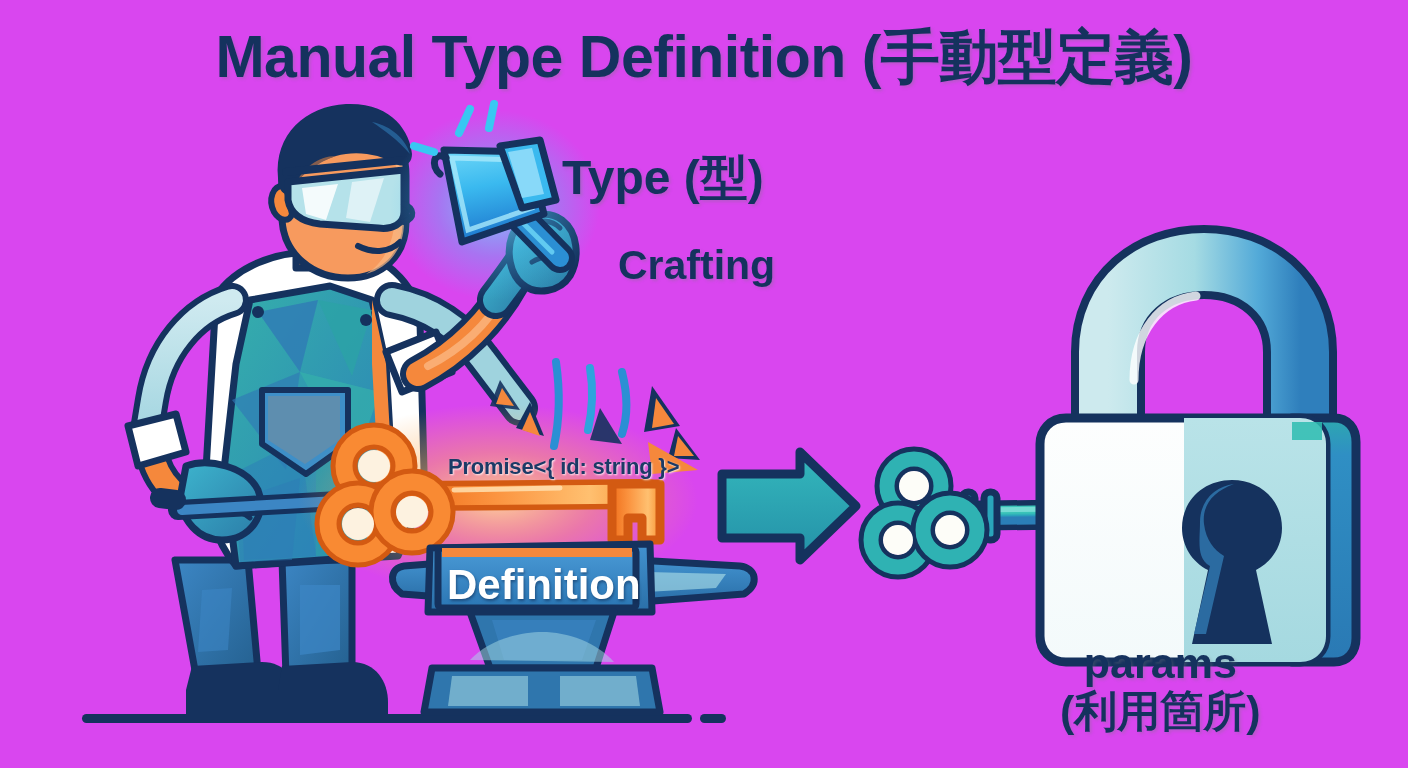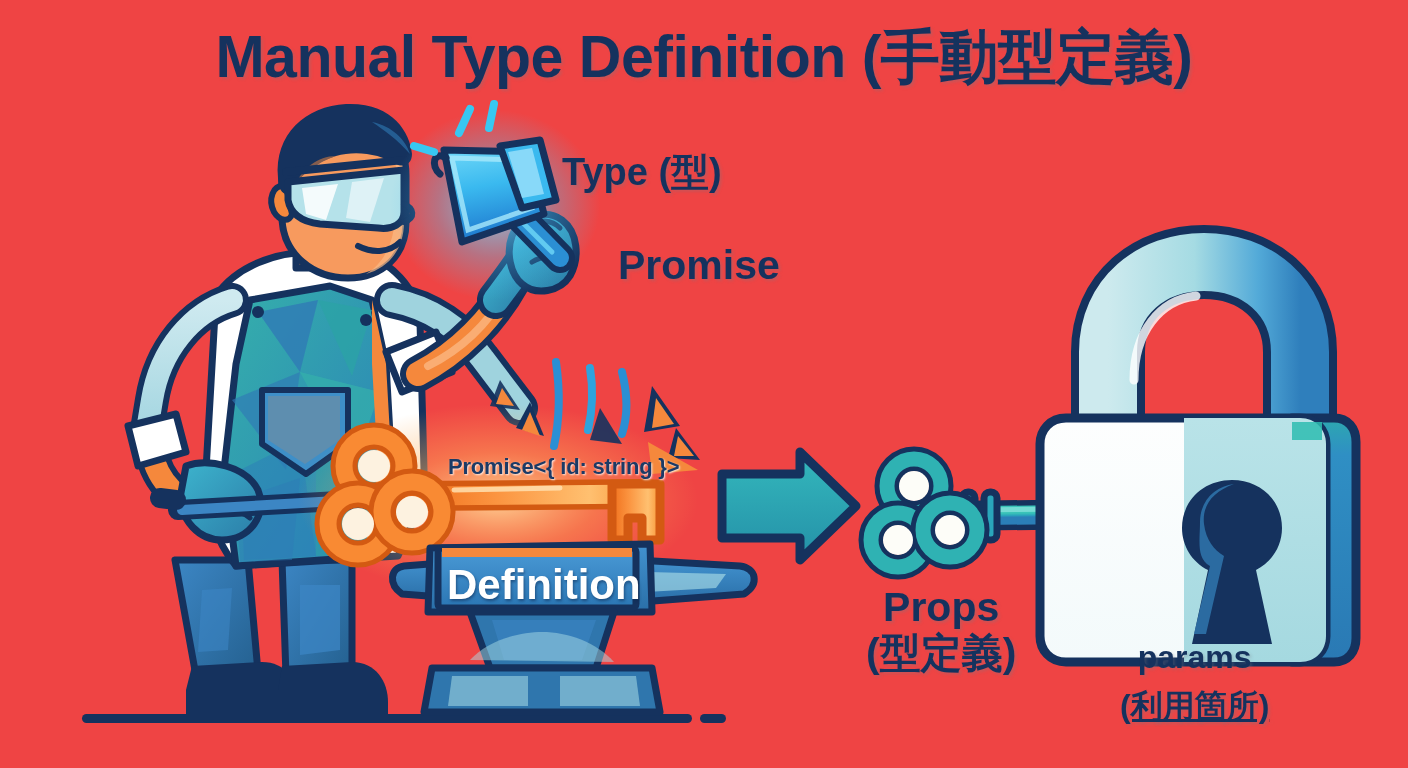--- a/index.html
+++ b/index.html
@@ -4,21 +4,21 @@
 <style>
   html, body {
     margin: 0;
     padding: 0;
     background: #ffffff;
   }
   #stage {
     position: relative;
     width: 1408px;
     height: 768px;
-    background: #ef4444;
+    background: #d946ef;
     overflow: hidden;
     font-family: "Liberation Sans", sans-serif;
   }
   #stage svg.layer {
     position: absolute;
     top: 0;
     left: 0;
     width: 1408px;
     height: 768px;
   }
@@ -35,43 +35,43 @@
     left: 0;
     top: 26px;
     width: 1408px;
     text-align: center;
     font-size: 59px;
     letter-spacing: -0.5px;
   }
   #label-type {
     left: 562px;
     top: 152px;
-    font-size: 38px;
+    font-size: 48px;
   }
   #label-crafting {
     left: 618px;
     top: 243px;
     font-size: 41px;
     text-align: center;
   }
   #label-crafting .l2 { display:block; margin-top: 2px; }
   #label-props {
     left: 866px;
     top: 585px;
     font-size: 41px;
     text-align: center;
   }
   #label-props .l2 { display:block; margin-top: 2px; }
   #label-params {
-    left: 1120px;
+    left: 1060px;
     top: 640px;
-    font-size: 32px;
+    font-size: 43px;
     text-align: center;
   }
-  #label-params .l2 { display:block; margin-top: 14px; text-decoration: underline; }
+  #label-params .l2 { display:block; margin-top: 2px; }
   #label-promise {
     left: 448px;
     top: 455px;
     font-size: 22px;
     color: #1b3a66;
     text-shadow: 1px 1px 2px rgba(255,255,255,0.85);
     letter-spacing: -0.2px;
   }
   #label-typescript {
     left: 447px;
@@ -376,30 +376,26 @@
                C1282 546 1272 562 1256 570 L1272 644 L1192 644 L1208 570 C1192 562 1182 546 1182 528 Z" fill="#15325e"></path>
       <path d="M1200 522 C1200 500 1216 486 1234 484 C1212 492 1202 506 1204 524 C1206 540 1214 550 1224 556 L1206 634 L1194 634 L1210 566 C1196 558 1200 540 1200 522 Z" fill="#2f76ad" opacity="0.85"></path>
     </g>
   </svg>
 
   <div class="txt" id="title">Manual Type Definition (手動型定義)</div>
 
   <div class="txt" id="label-type">Type (型)</div>
 
   <div class="txt" id="label-crafting">
-    <span class="l1">Promise</span>
+    <span class="l1">Crafting</span>
   </div>
 
   <div class="txt" id="label-promise">Promise&lt;{ id: string }&gt;</div>
 
   <div class="txt" id="label-typescript">Definition</div>
 
-  <div class="txt" id="label-props">
-    <span class="l1">Props</span>
-    <span class="l2">(型定義)</span>
-  </div>
 
   <div class="txt" id="label-params">
     <span class="l1">params</span>
     <span class="l2">(利用箇所)</span>
   </div>
 
 </div>
 
 </body></html>

